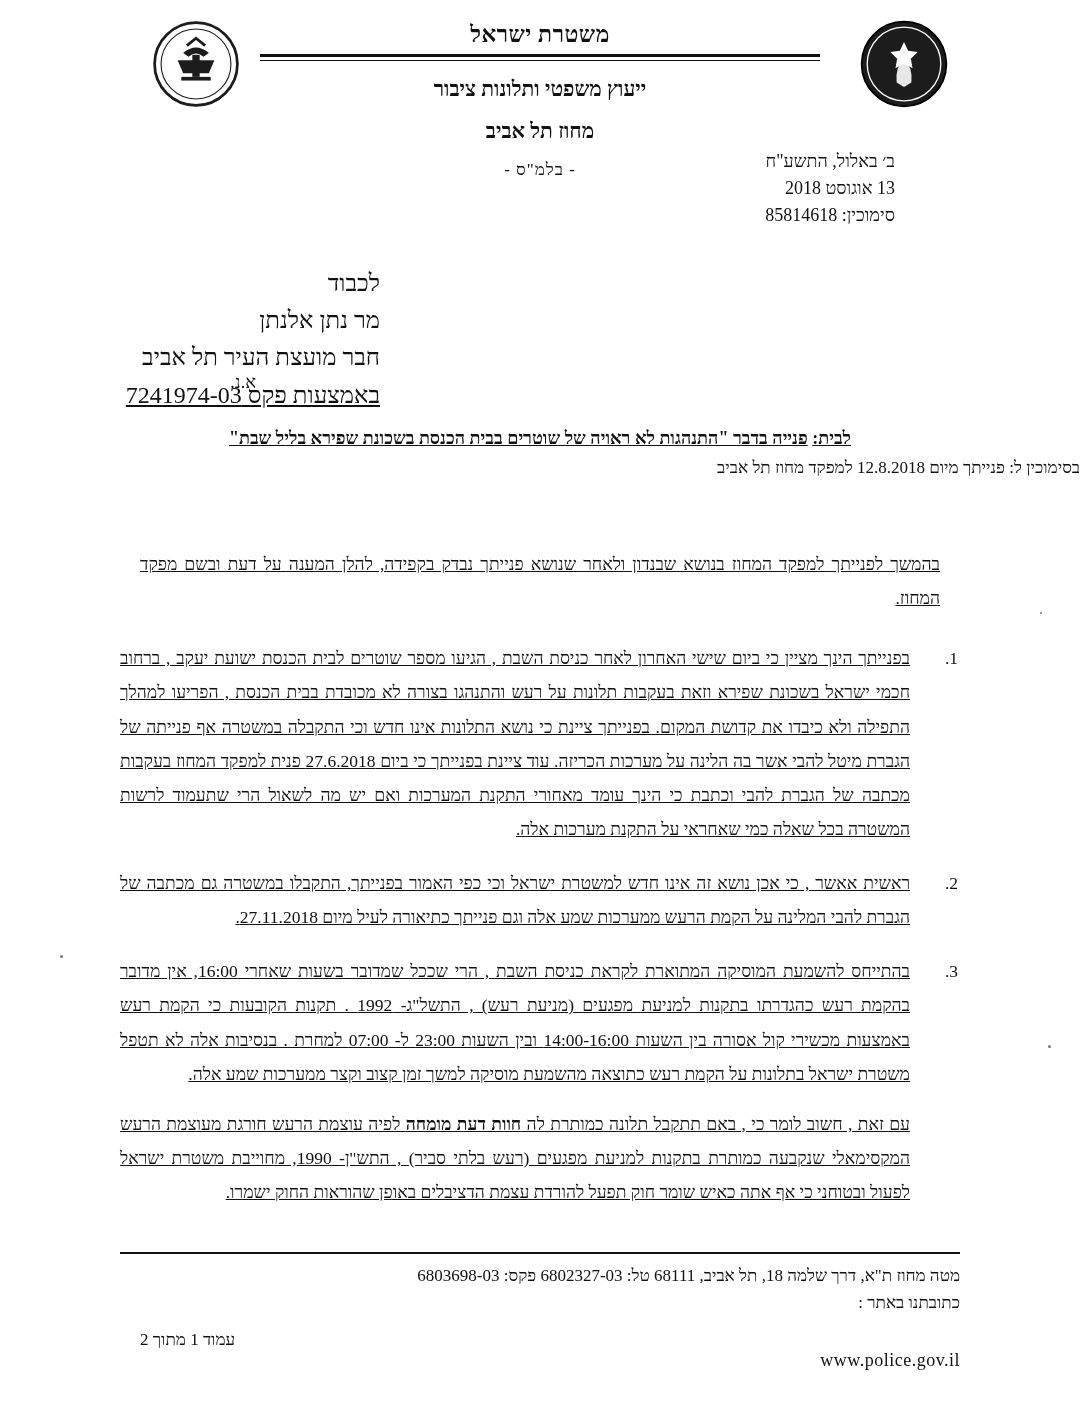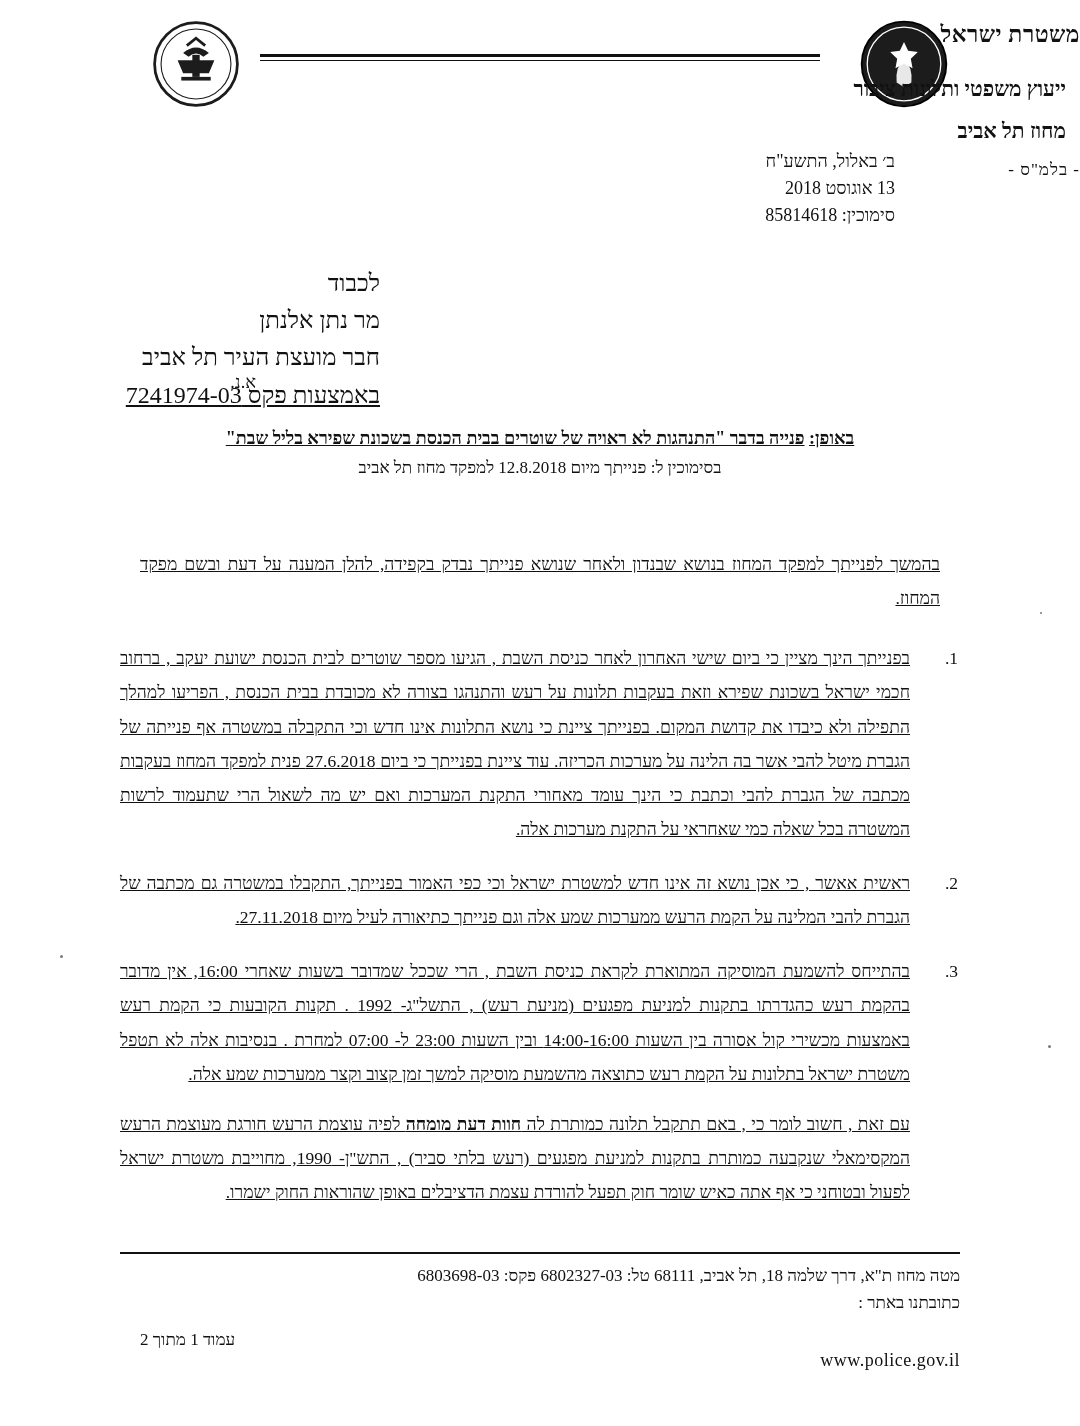--- a/index.html
+++ b/index.html
@@ -33,20 +33,21 @@
     height: 92px;
   }
   .emblem-right { right: 130px; }
   .emblem-left  { left: 150px; }
 
   .header-center {
     position: absolute;
     top: 22px;
     left: 0;
     right: 0;
+    text-align: center;
   }
   .org-line {
     font-size: 23px;
     letter-spacing: 0.5px;
     font-weight: 600;
     margin: 0 0 6px 0;
   }
   .rule-wrap {
     width: 560px;
     margin: 0 auto 8px auto;
@@ -110,21 +111,20 @@
     text-align: center;
     font-size: 18px;
     font-weight: 700;
   }
   .subject .u { text-decoration: underline; }
   .subject-ref {
     position: absolute;
     top: 458px;
     right: 0;
     left: 0;
-    text-align: center;
     font-size: 17px;
     font-weight: 400;
   }
 
   
   .body {
     position: absolute;
     top: 547px;
     right: 120px;
     left: 120px;
@@ -242,21 +242,21 @@
   <div class="addressee">
     <div>לכבוד</div>
     <div>מר נתן אלנתן</div>
     <div>חבר מועצת העיר תל אביב</div>
     <div class="fax">באמצעות פקס 7241974-03</div>
   </div>
 
   <div class="salutation">א.נ.</div>
 
   <div class="subject">
-    <span class="u">באופן:</span>
+    <span class="u">לבית:</span>
     <span class="u">פנייה בדבר "התנהגות לא ראויה של שוטרים בבית הכנסת בשכונת שפירא בליל שבת"</span>
   </div>
   <div class="subject-ref">בסימוכין ל: פנייתך מיום 12.8.2018 למפקד מחוז תל אביב</div>
 
   <div class="body">
     <p class="intro">בהמשך לפנייתך למפקד המחוז בנושא שבנדון ולאחר שנושא פנייתך נבדק בקפידה, להלן המענה על דעת ובשם מפקד המחוז.</p>
 
     <ol class="items">
       <li>
         <span class="num">1.</span>

